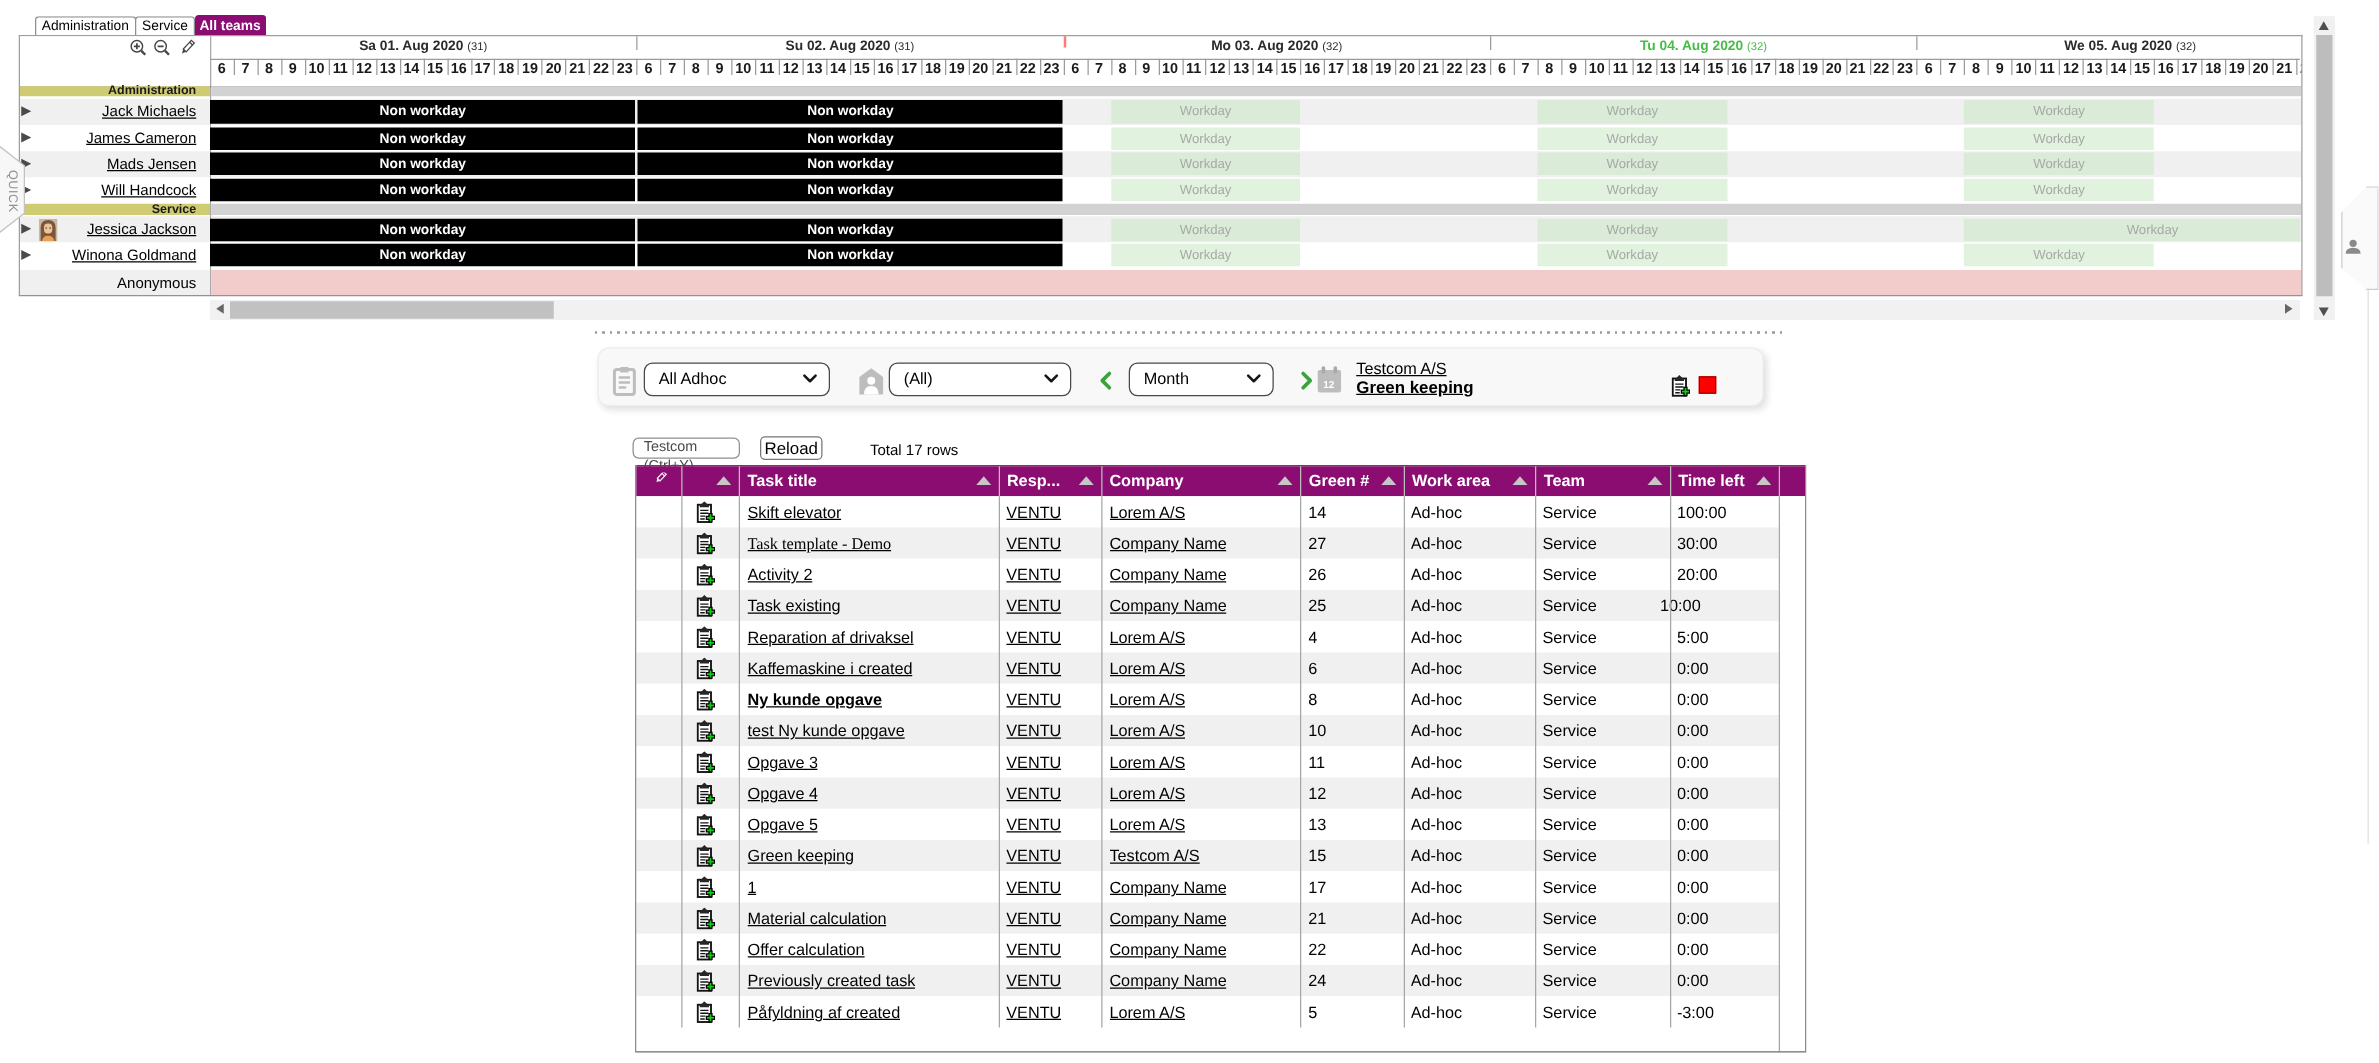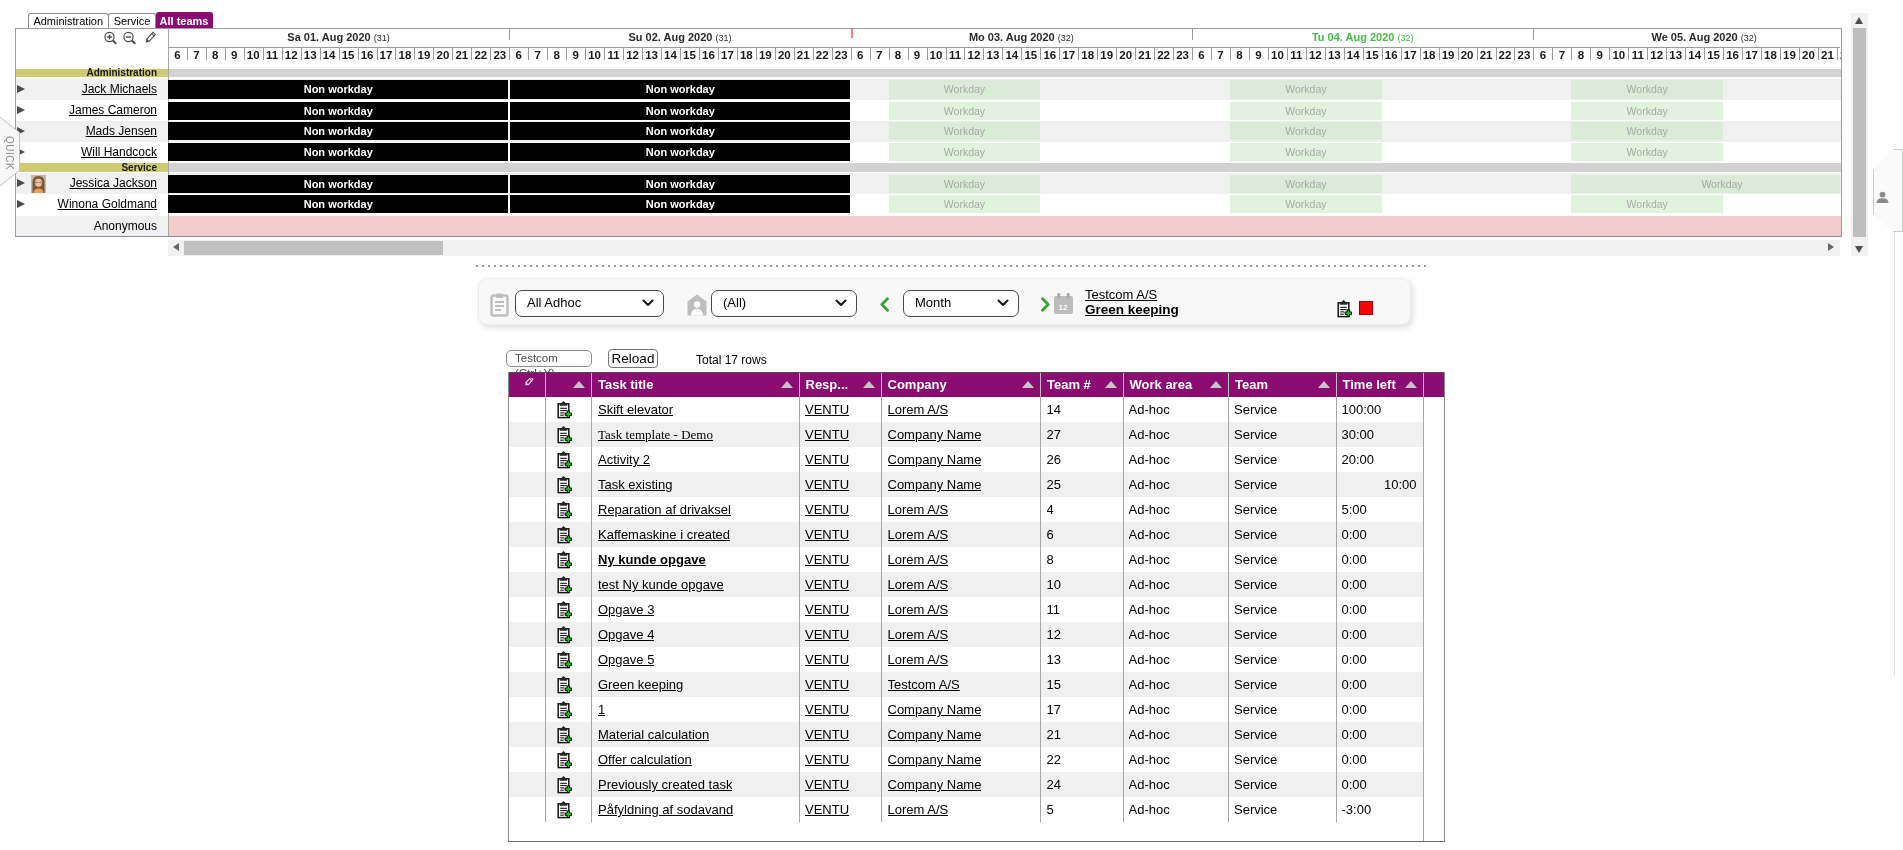--- a/index.html
+++ b/index.html
@@ -404,21 +404,21 @@
 </svg>
 <div class="abs" style="left:1359px;top:300.5px;width:14px;height:14px;background:#fe0000;border:1px solid #a00000;box-sizing:border-box;"></div>
 <div class="abs" style="left:506px;top:349.5px;width:86px;height:17px;border:1px solid #8f8f8f;border-radius:5px;box-sizing:border-box;font-size:11.5px;color:#4a4a4a;text-align:left;padding-left:8px;line-height:15px;background:#fff;">Testcom (Ctrl+Y)</div>
 <div class="abs" style="left:608px;top:348.5px;width:50px;height:19px;border:1px solid #767676;border-radius:4px;box-sizing:border-box;font-size:13.5px;color:#000;text-align:center;line-height:17px;background:#fff;">Reload</div>
 <div class="abs" style="left:696px;top:353px;font-size:12px;color:#000;">Total 17 rows</div>
 <div class="abs" style="left:509.0px;top:372.0px;width:935.0px;height:1px;background:#4f4f4f;"></div>
 <div class="abs" style="left:509.0px;top:373.0px;width:935.0px;height:24.0px;background:#8c0d72;"></div>
 <div class="abs" style="left:598.0px;top:372.0px;height:25px;line-height:25px;font-size:13px;font-weight:bold;color:#fff;">Task title</div>
 <div class="abs" style="left:805.5px;top:372.0px;height:25px;line-height:25px;font-size:13px;font-weight:bold;color:#fff;">Resp...</div>
 <div class="abs" style="left:887.5px;top:372.0px;height:25px;line-height:25px;font-size:13px;font-weight:bold;color:#fff;">Company</div>
-<div class="abs" style="left:1047.0px;top:372.0px;height:25px;line-height:25px;font-size:13px;font-weight:bold;color:#fff;">Team #</div>
+<div class="abs" style="left:1047.0px;top:372.0px;height:25px;line-height:25px;font-size:13px;font-weight:bold;color:#fff;">Green #</div>
 <div class="abs" style="left:1129.5px;top:372.0px;height:25px;line-height:25px;font-size:13px;font-weight:bold;color:#fff;">Work area</div>
 <div class="abs" style="left:1235.0px;top:372.0px;height:25px;line-height:25px;font-size:13px;font-weight:bold;color:#fff;">Team</div>
 <div class="abs" style="left:1342.5px;top:372.0px;height:25px;line-height:25px;font-size:13px;font-weight:bold;color:#fff;">Time left</div>
 <div class="abs sortup" style="left:573.0px;top:381.0px;"></div>
 <div class="abs sortup" style="left:780.5px;top:381.0px;"></div>
 <div class="abs sortup" style="left:862.5px;top:381.0px;"></div>
 <div class="abs sortup" style="left:1022.0px;top:381.0px;"></div>
 <div class="abs sortup" style="left:1104.5px;top:381.0px;"></div>
 <div class="abs sortup" style="left:1210.0px;top:381.0px;"></div>
 <div class="abs sortup" style="left:1317.5px;top:381.0px;"></div>
@@ -493,21 +493,21 @@
 <line x1="3.2" y1="11.9" x2="7.3" y2="11.9" stroke="#141414" stroke-width="1.1"></line>
 <line x1="3.2" y1="14.2" x2="6.8" y2="14.2" stroke="#141414" stroke-width="1.1"></line>
 <path d="M10.2 9.9 h2.4 v2.1 h2.1 v2.4 h-2.1 v2.1 h-2.4 v-2.1 h-2.1 v-2.4 h2.1 Z" fill="#10cb10" stroke="#000" stroke-width="1"></path>
 </svg>
 <div class="cell" style="left:89.0px;"><a href="#">Task existing</a></div>
 <div class="cell" style="left:296.0px;"><a href="#">VENTU</a></div>
 <div class="cell" style="left:378.5px;"><a href="#">Company Name</a></div>
 <div class="cell" style="left:537.5px;">25</div>
 <div class="cell" style="left:619.5px;">Ad-hoc</div>
 <div class="cell" style="left:725.0px;">Service</div>
-<div class="cell" style="left:875px;">10:00</div>
+<div class="cell" style="left:819px;">10:00</div>
 </div>
 <div class="abs" style="left:509.0px;top:497.0px;width:935.0px;height:25.0px;background:#fff;box-sizing:border-box;position:absolute;">
 <svg class="abs" style="left:47.5px;top:4px;" width="15.0" height="18.0" viewBox="0 0 15 18">
 <rect x="1.2" y="2.8" width="10.6" height="13.8" fill="#fff" stroke="#141414" stroke-width="1.5"></rect>
 <path d="M6.5 0 L10.2 3.5 L10.2 4.8 L2.8 4.8 L2.8 3.5 Z" fill="#262626"></path>
 <line x1="3.2" y1="7.3" x2="9.8" y2="7.3" stroke="#141414" stroke-width="1.1"></line>
 <line x1="3.2" y1="9.6" x2="9.8" y2="9.6" stroke="#141414" stroke-width="1.1"></line>
 <line x1="3.2" y1="11.9" x2="7.3" y2="11.9" stroke="#141414" stroke-width="1.1"></line>
 <line x1="3.2" y1="14.2" x2="6.8" y2="14.2" stroke="#141414" stroke-width="1.1"></line>
 <path d="M10.2 9.9 h2.4 v2.1 h2.1 v2.4 h-2.1 v2.1 h-2.4 v-2.1 h-2.1 v-2.4 h2.1 Z" fill="#10cb10" stroke="#000" stroke-width="1"></path>
@@ -721,21 +721,21 @@
 <div class="abs" style="left:509.0px;top:797.0px;width:935.0px;height:25.0px;background:#fff;box-sizing:border-box;position:absolute;">
 <svg class="abs" style="left:47.5px;top:4px;" width="15.0" height="18.0" viewBox="0 0 15 18">
 <rect x="1.2" y="2.8" width="10.6" height="13.8" fill="#fff" stroke="#141414" stroke-width="1.5"></rect>
 <path d="M6.5 0 L10.2 3.5 L10.2 4.8 L2.8 4.8 L2.8 3.5 Z" fill="#262626"></path>
 <line x1="3.2" y1="7.3" x2="9.8" y2="7.3" stroke="#141414" stroke-width="1.1"></line>
 <line x1="3.2" y1="9.6" x2="9.8" y2="9.6" stroke="#141414" stroke-width="1.1"></line>
 <line x1="3.2" y1="11.9" x2="7.3" y2="11.9" stroke="#141414" stroke-width="1.1"></line>
 <line x1="3.2" y1="14.2" x2="6.8" y2="14.2" stroke="#141414" stroke-width="1.1"></line>
 <path d="M10.2 9.9 h2.4 v2.1 h2.1 v2.4 h-2.1 v2.1 h-2.4 v-2.1 h-2.1 v-2.4 h2.1 Z" fill="#10cb10" stroke="#000" stroke-width="1"></path>
 </svg>
-<div class="cell" style="left:89.0px;"><a href="#">Påfyldning af sodavand</a></div>
+<div class="cell" style="left:89.0px;"><a href="#">Påfyldning af created</a></div>
 <div class="cell" style="left:296.0px;"><a href="#">VENTU</a></div>
 <div class="cell" style="left:378.5px;"><a href="#">Lorem A/S</a></div>
 <div class="cell" style="left:537.5px;">5</div>
 <div class="cell" style="left:619.5px;">Ad-hoc</div>
 <div class="cell" style="left:725.0px;">Service</div>
 <div class="cell" style="left:832.5px;">-3:00</div>
 </div>
 <div class="abs" style="left:1422.5px;top:397.0px;width:21.5px;height:425.0px;background:#fff;"></div>
 <div class="abs" style="left:544.5px;top:373.0px;width:1px;height:24.0px;background:#bdbdbd;"></div>
 <div class="abs" style="left:544.5px;top:397.0px;width:1px;height:425.0px;background:#a6a6a6;"></div>

